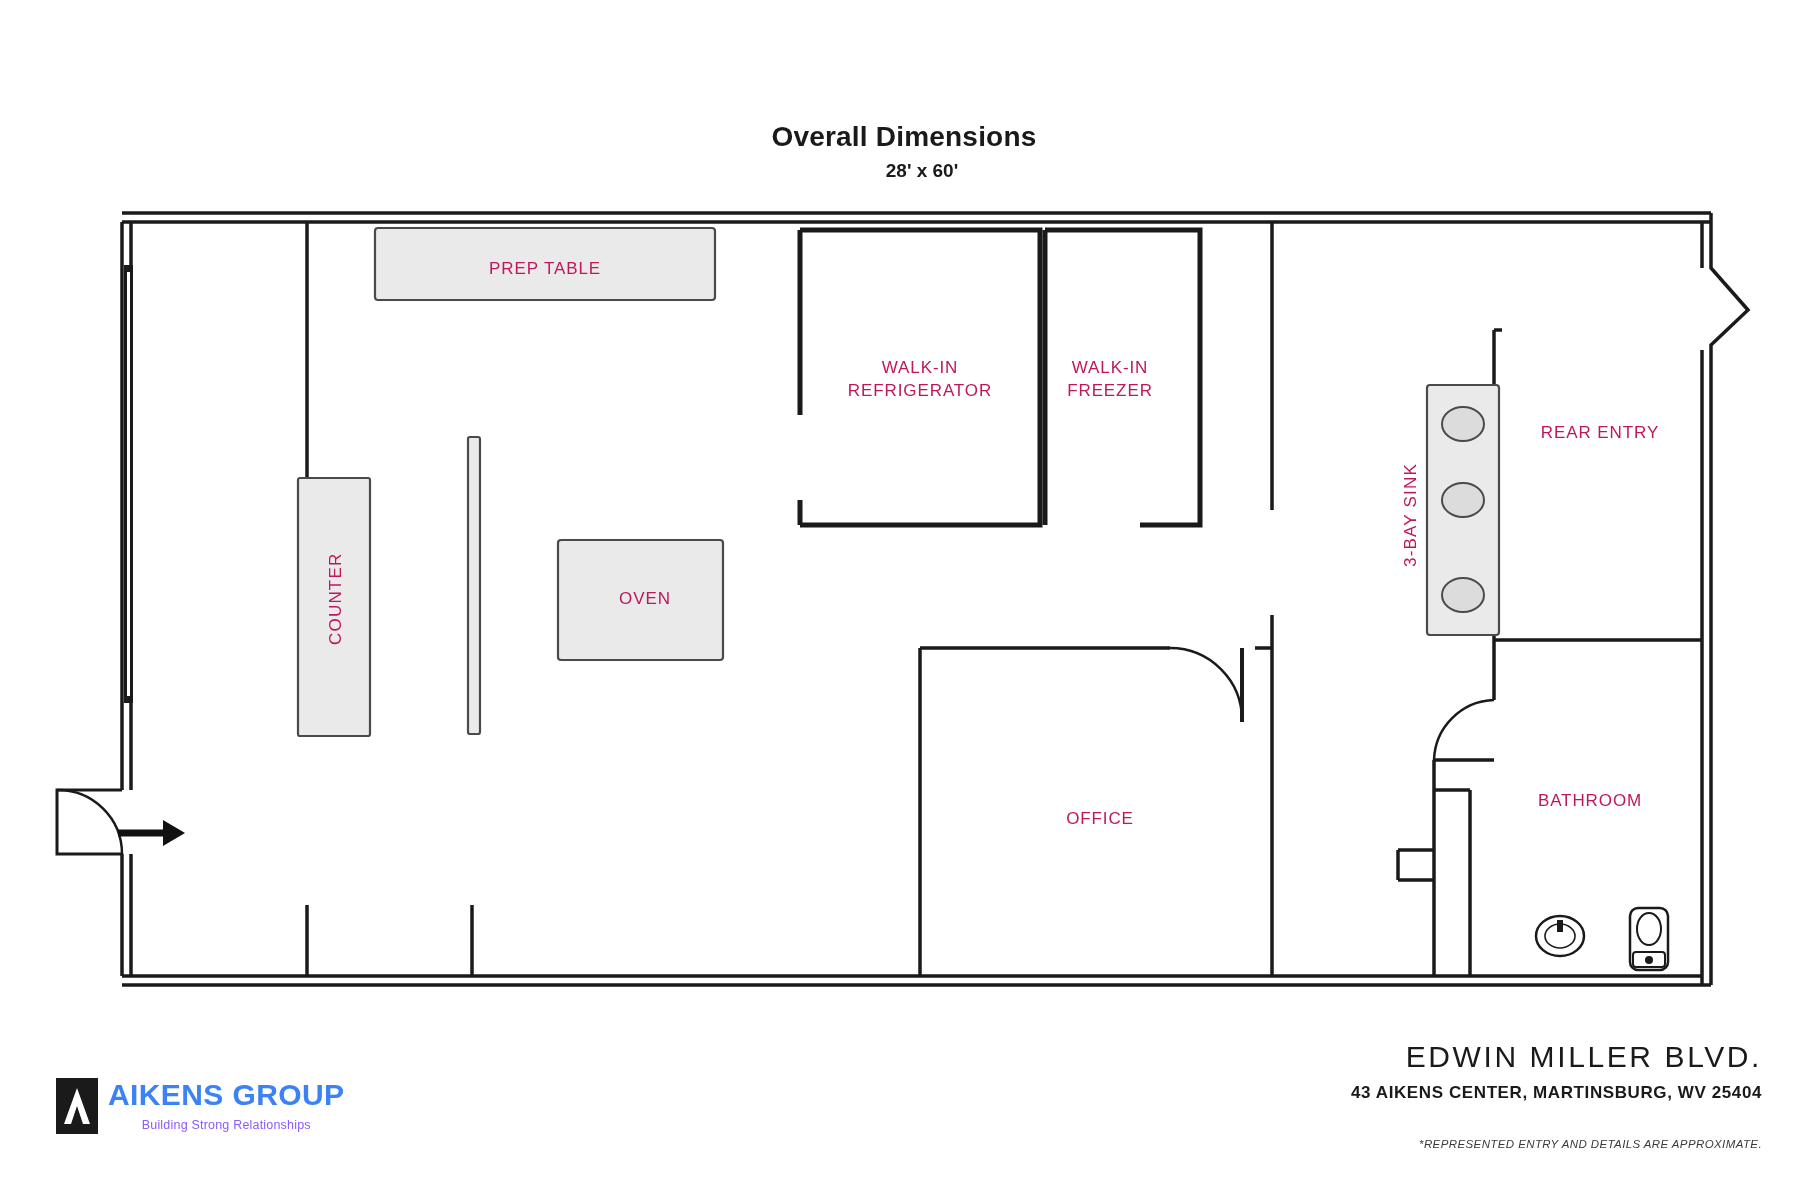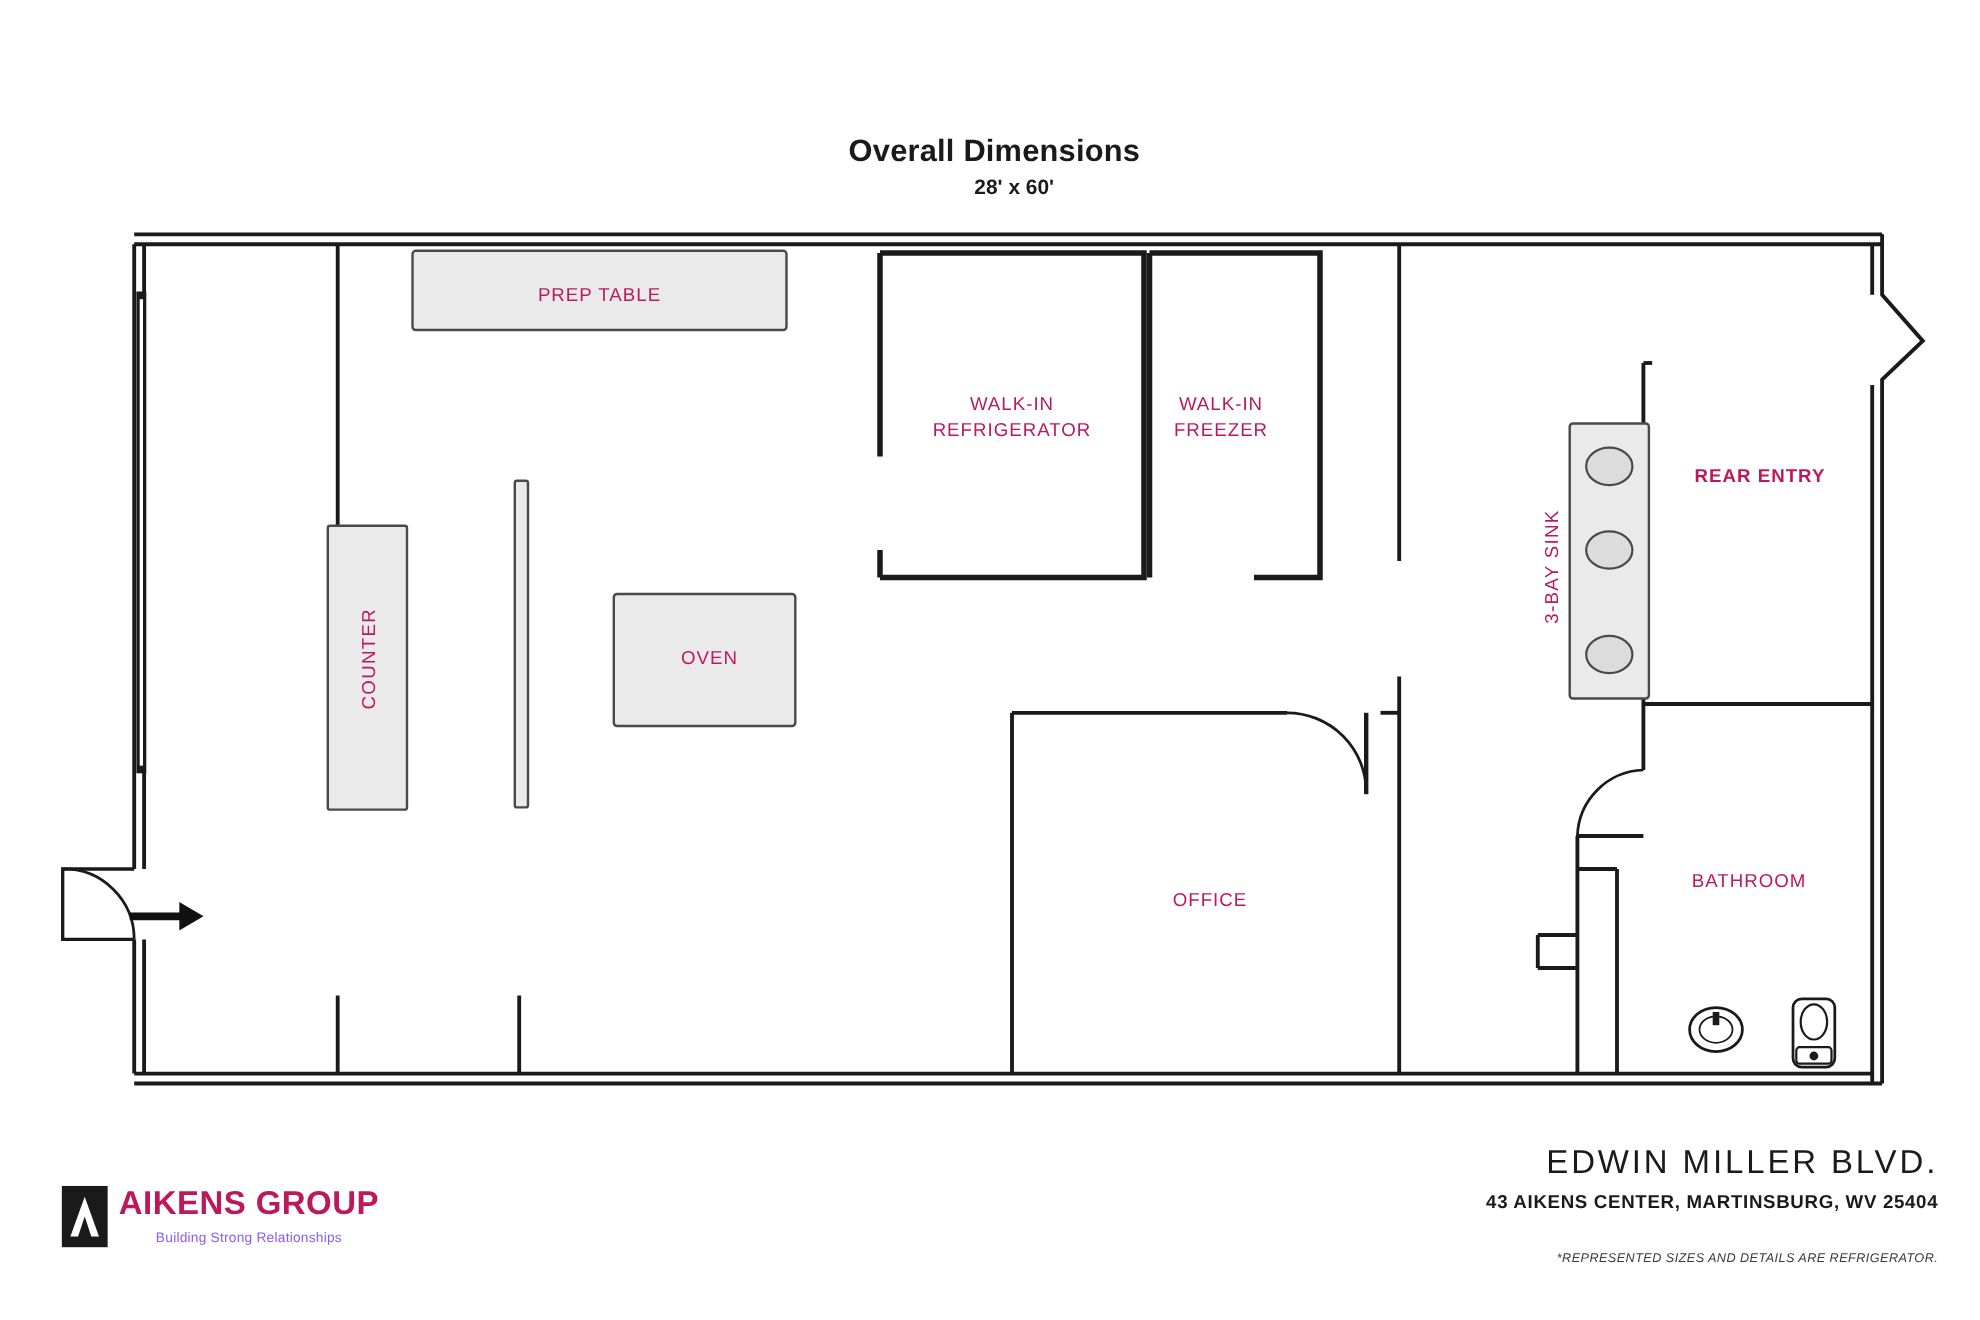--- a/index.html
+++ b/index.html
@@ -58,21 +58,21 @@
   }
   .plan-label.vertical {
     writing-mode: vertical-rl;
     transform: rotate(180deg);
     letter-spacing: 1.2px;
   }
 
   #label-prep-table { left: 380px; top: 258px; width: 330px; }
   #label-walkin-ref { left: 800px; top: 357px; width: 240px; }
   #label-walkin-frz { left: 1010px; top: 357px; width: 200px; }
-  #label-rear-entry { left: 1490px; top: 422px; width: 220px; font-weight: bold; }
+  #label-rear-entry { left: 1490px; top: 422px; width: 220px; }
   #label-counter { left: 325px; top: 555px; height: 90px; }
   #label-3bay-sink { left: 1400px; top: 455px; height: 120px; }
   #label-oven { left: 565px; top: 588px; width: 160px; }
   #label-office { left: 1010px; top: 808px; width: 180px; }
   #label-bathroom { left: 1480px; top: 790px; width: 220px; }
 
   
   #footer-address {
     position: absolute;
     right: 38px;
@@ -116,21 +116,21 @@
     width: 42px;
     height: 56px;
     margin-right: 10px;
     flex: none;
   }
   #logo-text-wrap { padding-top: 2px; }
   #logo-name {
     font-size: 30px;
     font-weight: bold;
     letter-spacing: 0.4px;
-    color: #be185d;
+    color: #3b82f6;
     line-height: 1;
   }
   #logo-tagline {
     font-size: 12.5px;
     color: #8b5cf6;
     margin-top: 8px;
     letter-spacing: 0.2px;
     text-align: center;
   }
 </style>
@@ -267,21 +267,21 @@
 <div class="plan-label vertical" id="label-counter">COUNTER</div>
 <div class="plan-label vertical" id="label-3bay-sink">3-BAY SINK</div>
 <div class="plan-label" id="label-oven">OVEN</div>
 <div class="plan-label" id="label-office">OFFICE</div>
 <div class="plan-label" id="label-bathroom">BATHROOM</div>
 
 <div id="footer-address">
   <div id="address-line1">EDWIN MILLER BLVD.</div>
   <div id="address-line2">43 AIKENS CENTER, MARTINSBURG, WV 25404</div>
 </div>
-<div id="disclaimer">*REPRESENTED SIZES AND DETAILS ARE REFRIGERATOR.</div>
+<div id="disclaimer">*REPRESENTED ENTRY AND DETAILS ARE APPROXIMATE.</div>
 
 <div id="logo-block">
   <svg id="logo-mark" viewBox="0 0 42 56">
     <rect x="0" y="0" width="42" height="56" fill="#1a1a1a"></rect>
     <polygon points="21,10 34,46 27,46 21,28 15,46 8,46" fill="#ffffff"></polygon>
     <polygon points="21,30 26,46 16,46" fill="#1a1a1a"></polygon>
   </svg>
   <div id="logo-text-wrap">
     <div id="logo-name">AIKENS GROUP</div>
     <div id="logo-tagline">Building Strong Relationships</div>

